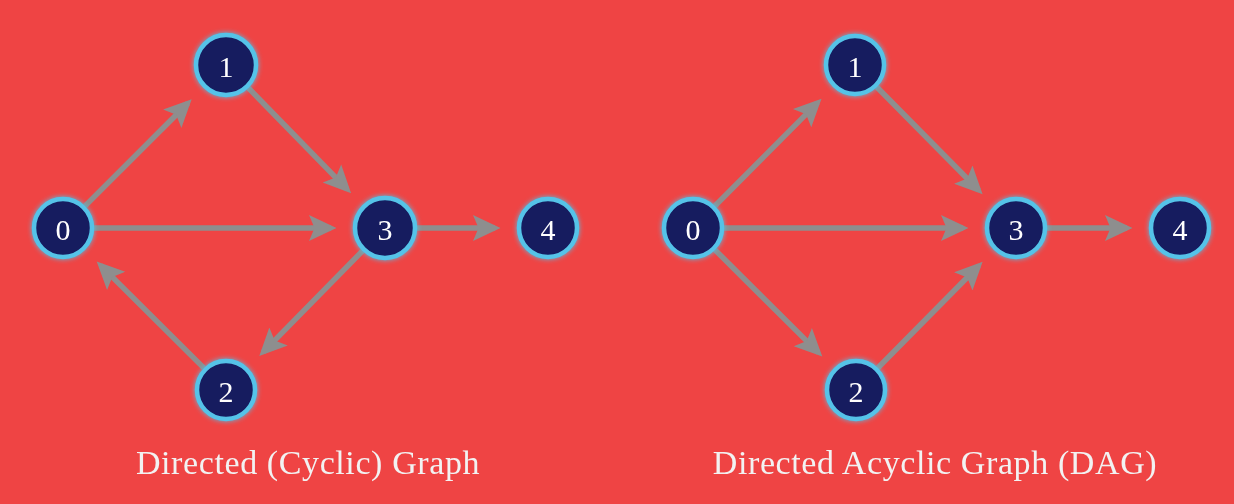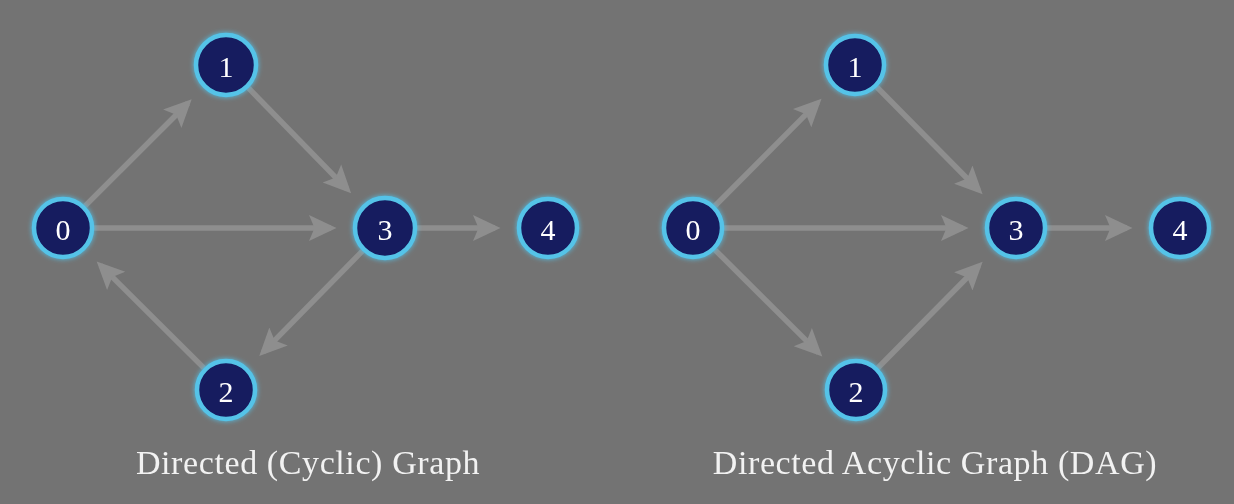--- a/index.html
+++ b/index.html
@@ -47,21 +47,21 @@
     font-family: "Liberation Serif", "DejaVu Serif", serif;
     font-size: 34px;
     fill: #f2f2f2;
     text-anchor: middle;
     letter-spacing: 0.6px;
   }
 </style>
 </head>
 <body style="background: rgb(0, 0, 0);">
 
-<div id="stage" style="background: #737373;">
+<div id="stage" style="background: #ef4444;">
   <svg class="graph-canvas" id="canvas" viewBox="0 0 1234 504" xmlns="http://www.w3.org/2000/svg">
     <defs>
       <marker id="arrowhead" markerWidth="5.2" markerHeight="5.2" refX="4.0" refY="2.6" orient="auto" markerUnits="strokeWidth">
         <path d="M 0 0.25 L 5.0 2.6 L 0 4.95 L 1.0 2.6 Z" fill="#8e8e8e"></path>
       </marker>
       <filter id="nodeglow" x="-60%" y="-60%" width="220%" height="220%">
         <feGaussianBlur stdDeviation="2.6" result="b"></feGaussianBlur>
         <feMerge>
           <feMergeNode in="b"></feMergeNode>
           <feMergeNode in="SourceGraphic"></feMergeNode>

